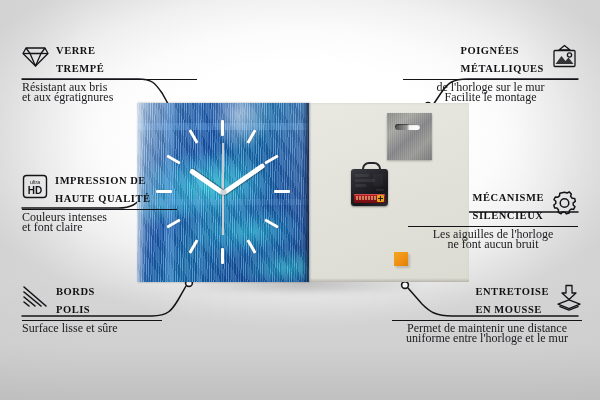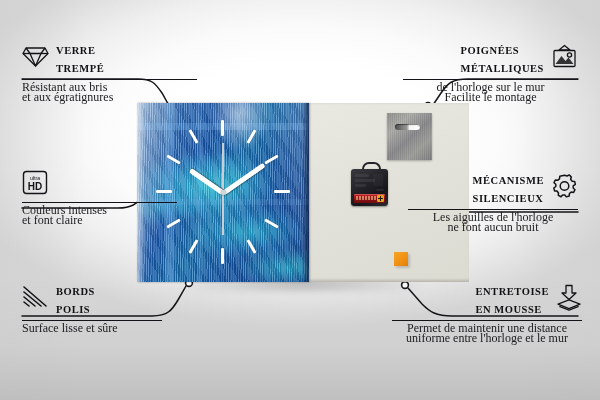--- a/index.html
+++ b/index.html
@@ -285,20 +285,24 @@
 
   <div class="callout co-left" style="left:22px;top:170px;width:155px;">
     <div class="co-head">
       <span class="ico">
         <svg width="26" height="25" viewBox="0 0 26 25">
           <rect x="1.5" y="1.5" width="23" height="22" rx="3" fill="none" stroke="#141418" stroke-width="1.4"></rect>
           <text x="13" y="10" font-family="Liberation Sans, sans-serif" font-size="5.2" fill="#141418" text-anchor="middle">ultra</text>
           <text x="13" y="20" font-family="Liberation Sans, sans-serif" font-size="10" font-weight="bold" fill="#141418" text-anchor="middle">HD</text>
         </svg>
       </span>
+      <span>
+        <span class="co-title">IMPRESSION DE</span><br>
+        <span class="co-title">HAUTE QUALITÉ</span>
+      </span>
     </div>
     <div class="co-rule" style="width:155px;"></div>
     <div class="co-desc">Couleurs intenses</div>
     <div class="co-desc">et font claire</div>
   </div>
 
   <div class="callout co-left" style="left:22px;top:281px;width:140px;">
     <div class="co-head">
       <span class="ico">
         <svg width="27" height="24" viewBox="0 0 27 24">
@@ -334,21 +338,21 @@
             <circle cx="18.5" cy="11" r="2.1"></circle>
           </g>
         </svg>
       </span>
     </div>
     <div class="co-rule" style="width:175px;"></div>
     <div class="co-desc">de l'horloge sur le mur</div>
     <div class="co-desc">Facilite le montage</div>
   </div>
 
-  <div class="callout co-right" style="left:408px;top:170px;width:170px;">
+  <div class="callout co-right" style="left:408px;top:187px;width:170px;">
     <div class="co-head">
       <span>
         <span class="co-title">MÉCANISME</span><br>
         <span class="co-title">SILENCIEUX</span>
       </span>
       <span class="ico">
         <svg width="27" height="26" viewBox="0 0 27 26">
           <g fill="none" stroke="#141418" stroke-width="1.5" stroke-linejoin="round">
             <path d="M13.5,2.2 L16.2,3.0 L18.2,1.9 L20.3,4.0 L19.6,6.2 L21.2,8.2 L23.7,8.4 L24.3,11.4 L22.2,12.8 L22.2,15.0 L24.0,16.7 L22.6,19.4 L20.2,19.1 L18.4,20.5 L18.2,23.0 L15.3,23.9 L13.8,21.9 L11.6,21.9 L10.0,23.7 L7.3,22.4 L7.5,19.9 L6.0,18.1 L3.6,17.9 L2.8,15.0 L4.8,13.5 L4.8,11.3 L3.0,9.7 L4.3,7.0 L6.8,7.2 L8.5,5.8 L8.8,3.3 Z"></path>
             <circle cx="13.5" cy="13" r="4.3"></circle>

